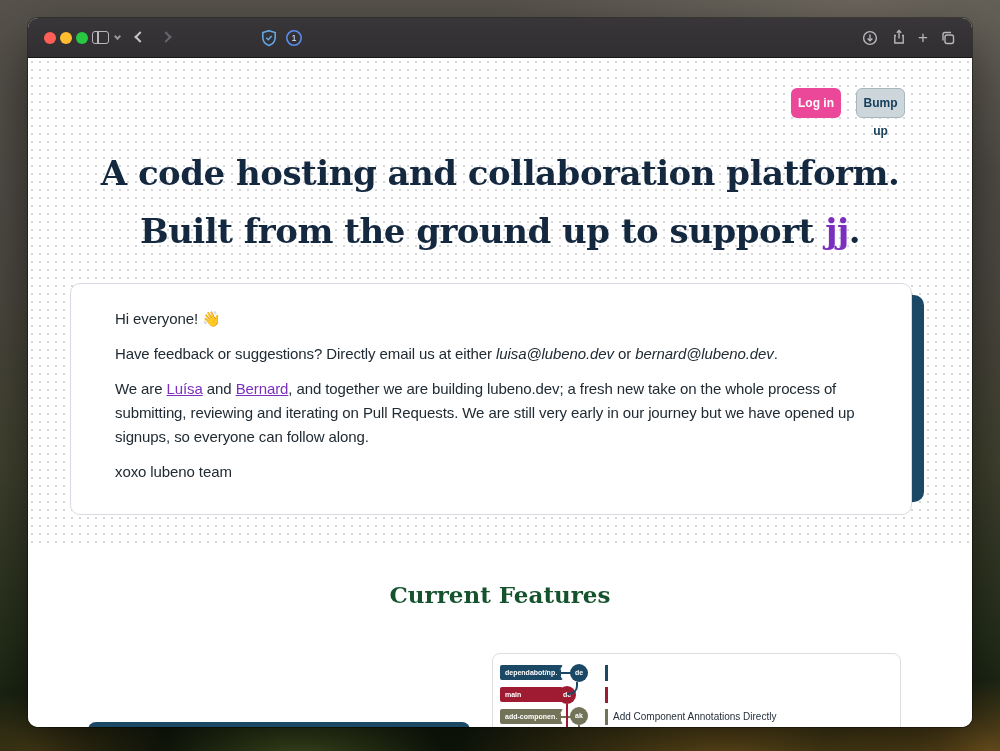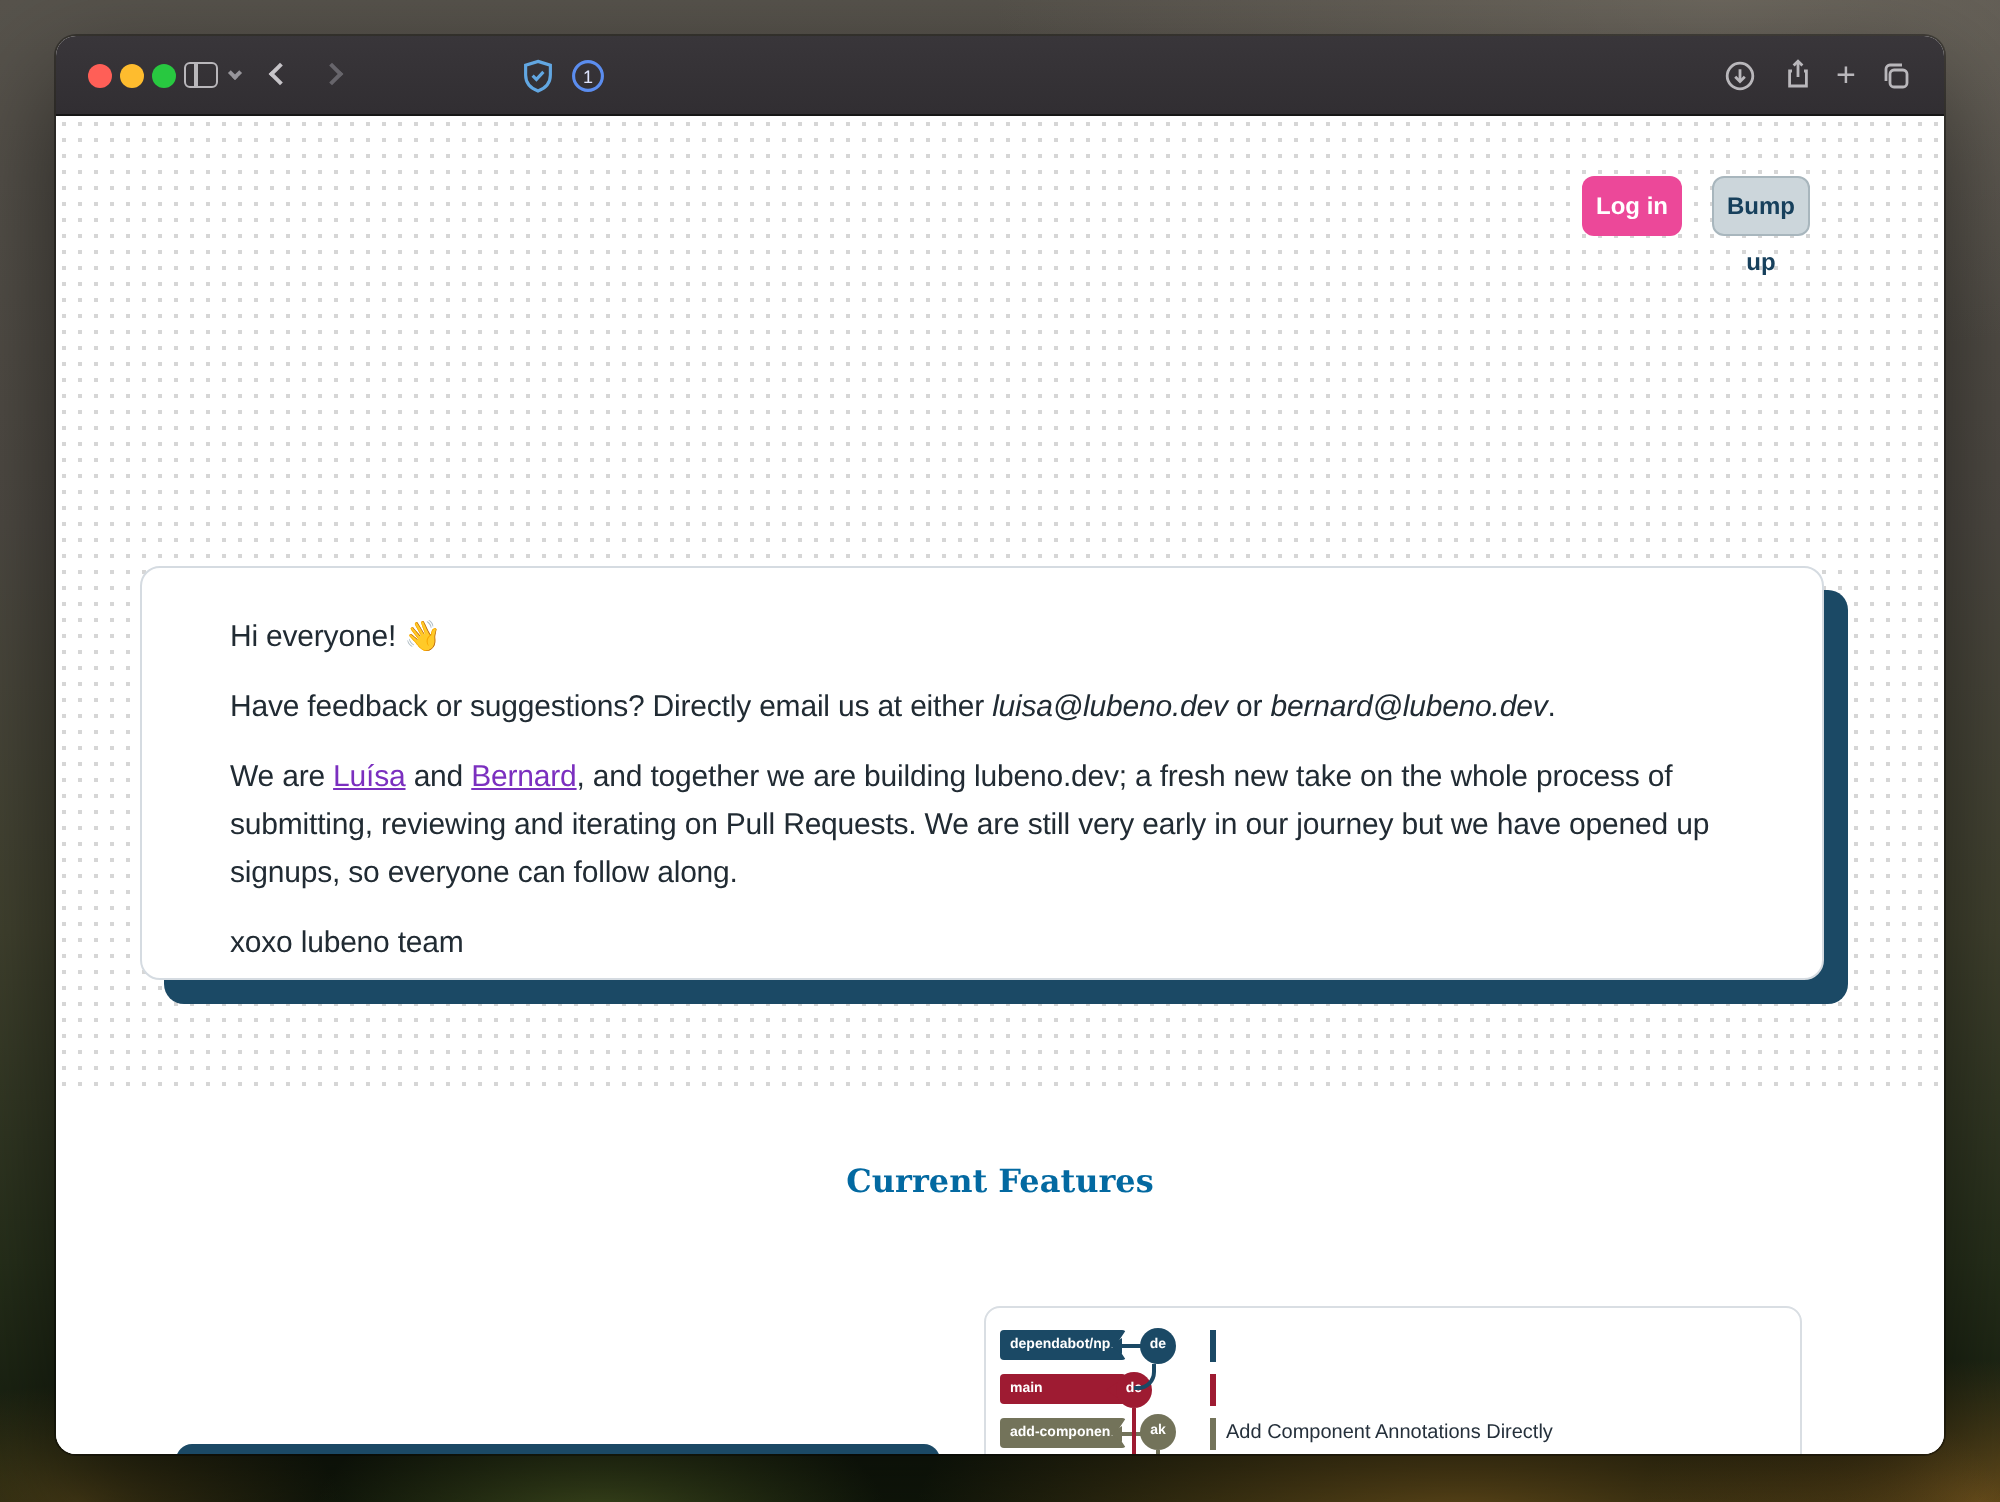--- a/index.html
+++ b/index.html
@@ -67,31 +67,31 @@
 
   #hero-title {
     position:absolute; left:0; top:86px; width:944px; text-align:center;
     font-family:"DejaVu Serif", serif; font-weight:700; font-size:34px; line-height:58px;
     color:#14283f; letter-spacing:-0.5px;
   }
   #hero-title .jj { color:#7b2fbf; }
 
   #intro-shadow { position:absolute; left:54px; top:237px; width:842px; height:207px; background:#1b4965; border-radius:10px; }
   #intro-card {
-    position:absolute; left:42px; top:225px; width:842px; height:207px;
+    position:absolute; left:42px; top:225px; width:842px; height:232px;
     background:#fff; border:1px solid #d5dbe1; border-radius:10px;
     padding:23px 44px; color:#212b33; font-size:15px; line-height:24px; letter-spacing:-0.1px;
   }
   #intro-card p { margin-bottom:11px; }
   #intro-card a { color:#7b2fbf; text-decoration:underline; cursor:pointer; }
   #intro-card em { font-style:italic; }
 
   #features-heading {
     position:absolute; left:0; top:523px; width:944px; text-align:center;
-    font-family:"DejaVu Serif", serif; font-weight:700; font-size:16px; color:#0369a1;
+    font-family:"DejaVu Serif", serif; font-weight:700; font-size:23px; color:#14532d;
   }
 
   #feature-card {
     position:absolute; left:464px; top:595px; width:409px; height:160px;
     background:#fff; border:1px solid #d9dee3; border-radius:8px;
   }
   .navy    { background:#1b4965; } .pill.navy, .node.navy { background:#1b4965; }
   .crimson { background:#9e1b32; }
   .olive   { background:#73735a; }
   .pill {
@@ -156,20 +156,24 @@
           <path d="M3 10.5 V4.5 C3 3.4 3.9 2.5 5 2.5 H11"></path>
       </svg>
     </div>
 
     <div id="page">
       <div id="hero-bg"></div>
 
       <div class="btn" id="login-btn">Log in</div>
       <div class="btn" id="signup-btn">Bump up</div>
 
+      <div id="hero-title">
+        <div>A code hosting and collaboration platform.</div>
+        <div><span>Built from the ground up to support </span><span class="jj">jj</span><span>.</span></div>
+      </div>
 
       <div id="intro-shadow"></div>
       <div id="intro-card">
         <p>Hi everyone! 👋</p>
         <p><span>Have feedback or suggestions? Directly email us at either </span><em>luisa@lubeno.dev</em><span> or </span><em>bernard@lubeno.dev</em><span>.</span></p>
         <p><span>We are </span><a>Luísa</a><span> and </span><a>Bernard</a><span>, and together we are building lubeno.dev; a fresh new take on the whole process of submitting, reviewing and iterating on Pull Requests. We are still very early in our journey but we have opened up signups, so everyone can follow along.</span></p>
         <p>xoxo lubeno team</p>
       </div>
 
       <div id="features-heading">Current Features</div>

